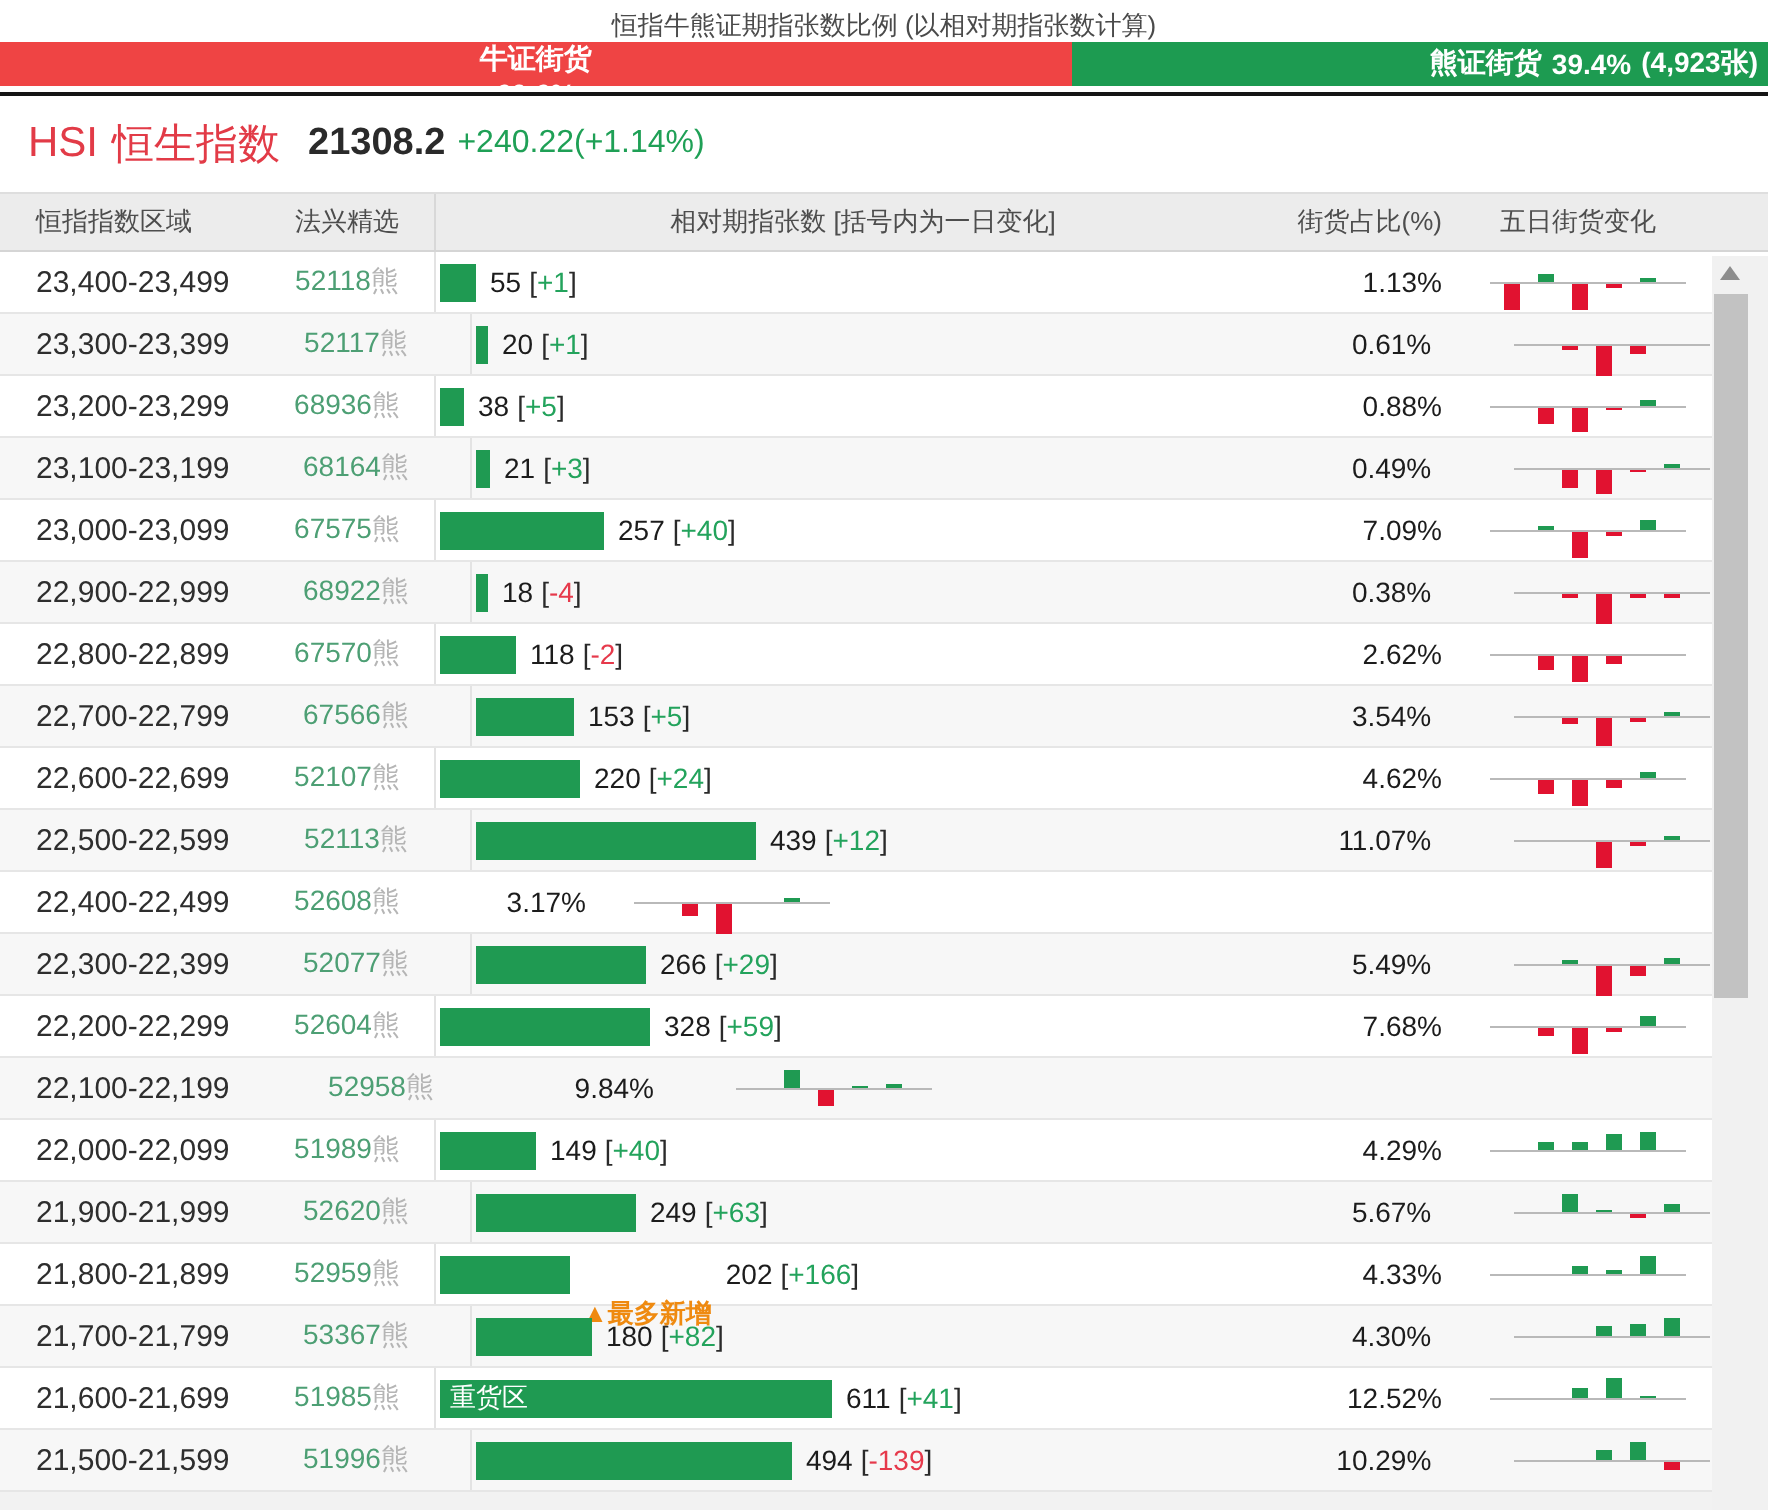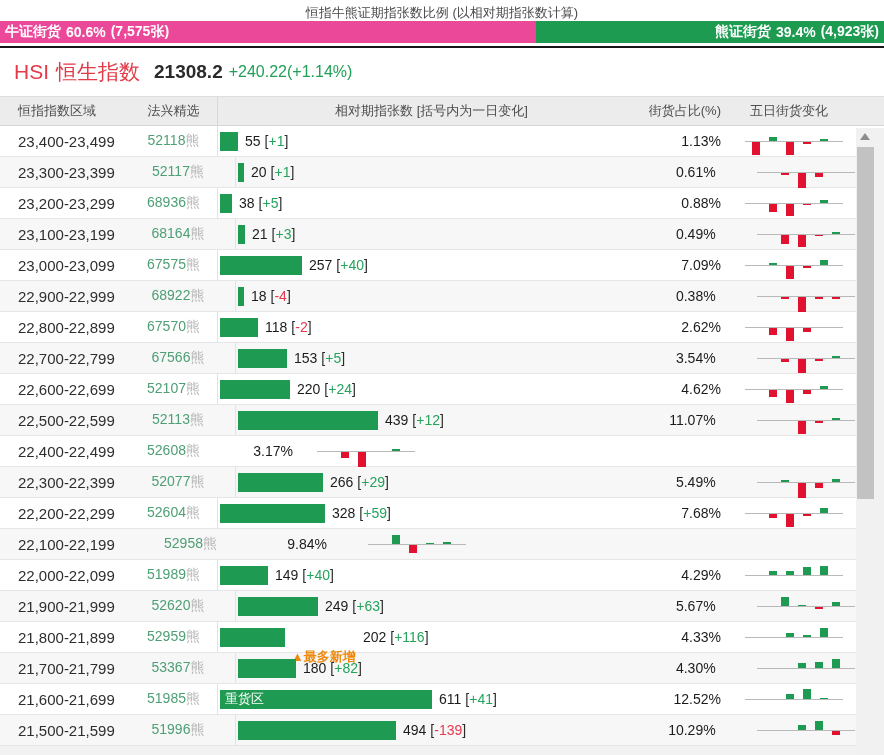--- a/index.html
+++ b/index.html
@@ -3,21 +3,21 @@
 <meta charset="utf-8">
 <style>
   * { margin:0; padding:0; box-sizing:border-box; }
   html,body { width:884px; height:755px; background:#fff; overflow:hidden;
               font-family:"Liberation Sans", sans-serif; position:relative; }
 
   .title-bar { height:21px; text-align:center; font-size:13px; color:#4a4a4a; padding-top:4px; }
 
   .ratio-bar { display:flex; height:22px; width:884px; }
   .seg { color:#fff; font-size:14px; font-weight:bold; display:flex; align-items:center; white-space:nowrap; overflow:hidden; }
-  .seg-bull { background:#ec4899; padding-left:5px; }
+  .seg-bull { background:#ef4444; padding-left:5px;flex-direction:column; }
   .seg-bear { background:#1d9b51; justify-content:flex-end; padding-right:5px; }
   .seg span { margin-right:5px; }
   .seg-bear span { margin-right:0; margin-left:5px; }
 
   .black-line { height:2px; background:#151515; margin-top:3px; }
 
   .hsi-row { height:48px; display:flex; align-items:center; padding-left:14px; }
   .hsi-symbol { color:#e23b47; font-size:21px; margin-right:7px; }
   .hsi-name   { color:#e23b47; font-size:21px; margin-right:14px; }
   .hsi-price  { color:#2a2a2a; font-size:19px; font-weight:bold; margin-right:6px; }
@@ -438,21 +438,21 @@
     <div class="c1">21,800-21,899</div>
     <div class="c2">
       <span class="code-num">52959</span><span class="code-suffix">熊</span>
     </div>
     <div class="c3">
       <div class="bar" style="width: 65px;">
         
       </div>
       <span class="badge">▲最多新增</span>
       <span class="val">202</span>
-      <span class="delta"><span class="dopen">[</span><span class="dval pos">+116</span><span class="dclose">]</span></span>
+      <span class="delta"><span class="dopen">[</span><span class="dval pos">+166</span><span class="dclose">]</span></span>
     </div>
     <div class="c4">4.33%</div>
     <div class="c5 spark">
       <div class="spark-base"></div>
     <div class="sbar up" style="height: 4px; left: 63px; top: 11px;"></div>
         <div class="sbar up" style="height: 2px; left: 80px; top: 13px;"></div>
         <div class="sbar up" style="height: 9px; left: 97px; top: 6px;"></div>
       </div>
   </div>
     <div class="trow alt">
@@ -475,21 +475,21 @@
         <div class="sbar up" style="height: 6px; left: 80px; top: 9px;"></div>
         <div class="sbar up" style="height: 9px; left: 97px; top: 6px;"></div>
       </div>
   </div>
     <div class="trow">
     <div class="c1">21,600-21,699</div>
     <div class="c2">
       <span class="code-num">51985</span><span class="code-suffix">熊</span>
     </div>
     <div class="c3">
-      <div class="bar" style="width: 212px;">
+      <div class="bar" style="width: 196px;">
         <span class="bar-label">重货区</span>
       </div>
 
       <span class="val">611</span>
       <span class="delta"><span class="dopen">[</span><span class="dval pos">+41</span><span class="dclose">]</span></span>
     </div>
     <div class="c4">12.52%</div>
     <div class="c5 spark">
       <div class="spark-base"></div>
     <div class="sbar up" style="height: 5px; left: 63px; top: 10px;"></div>

